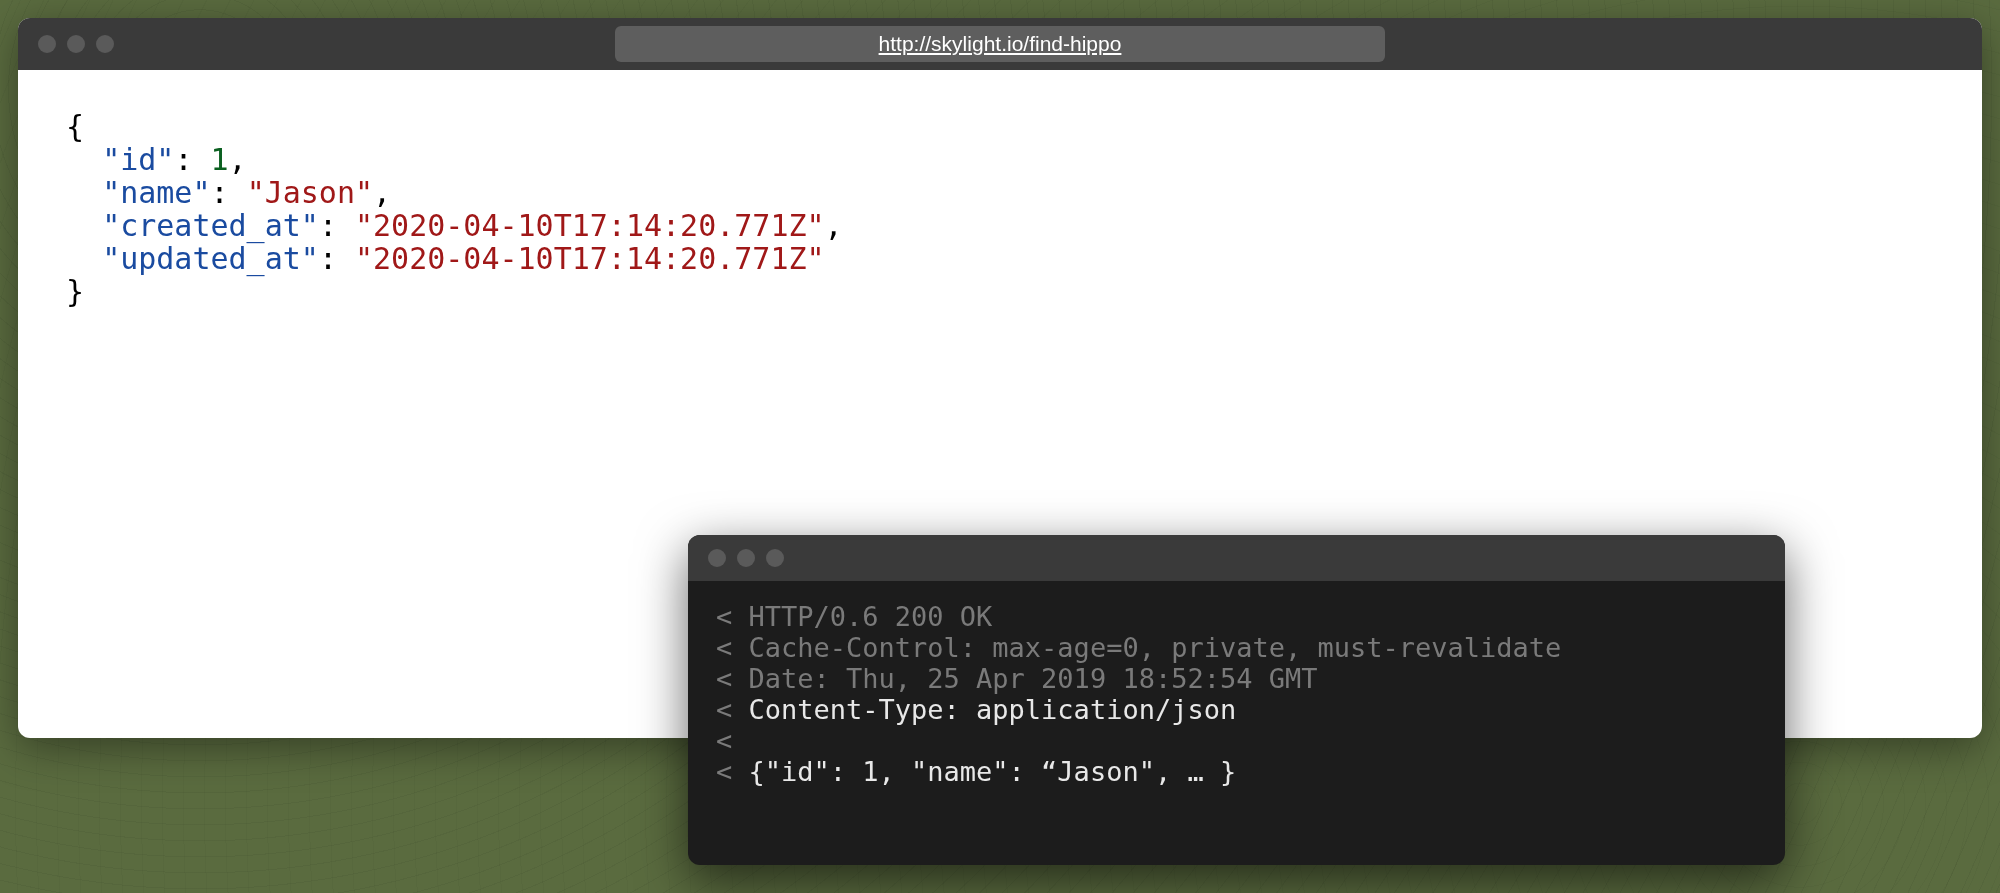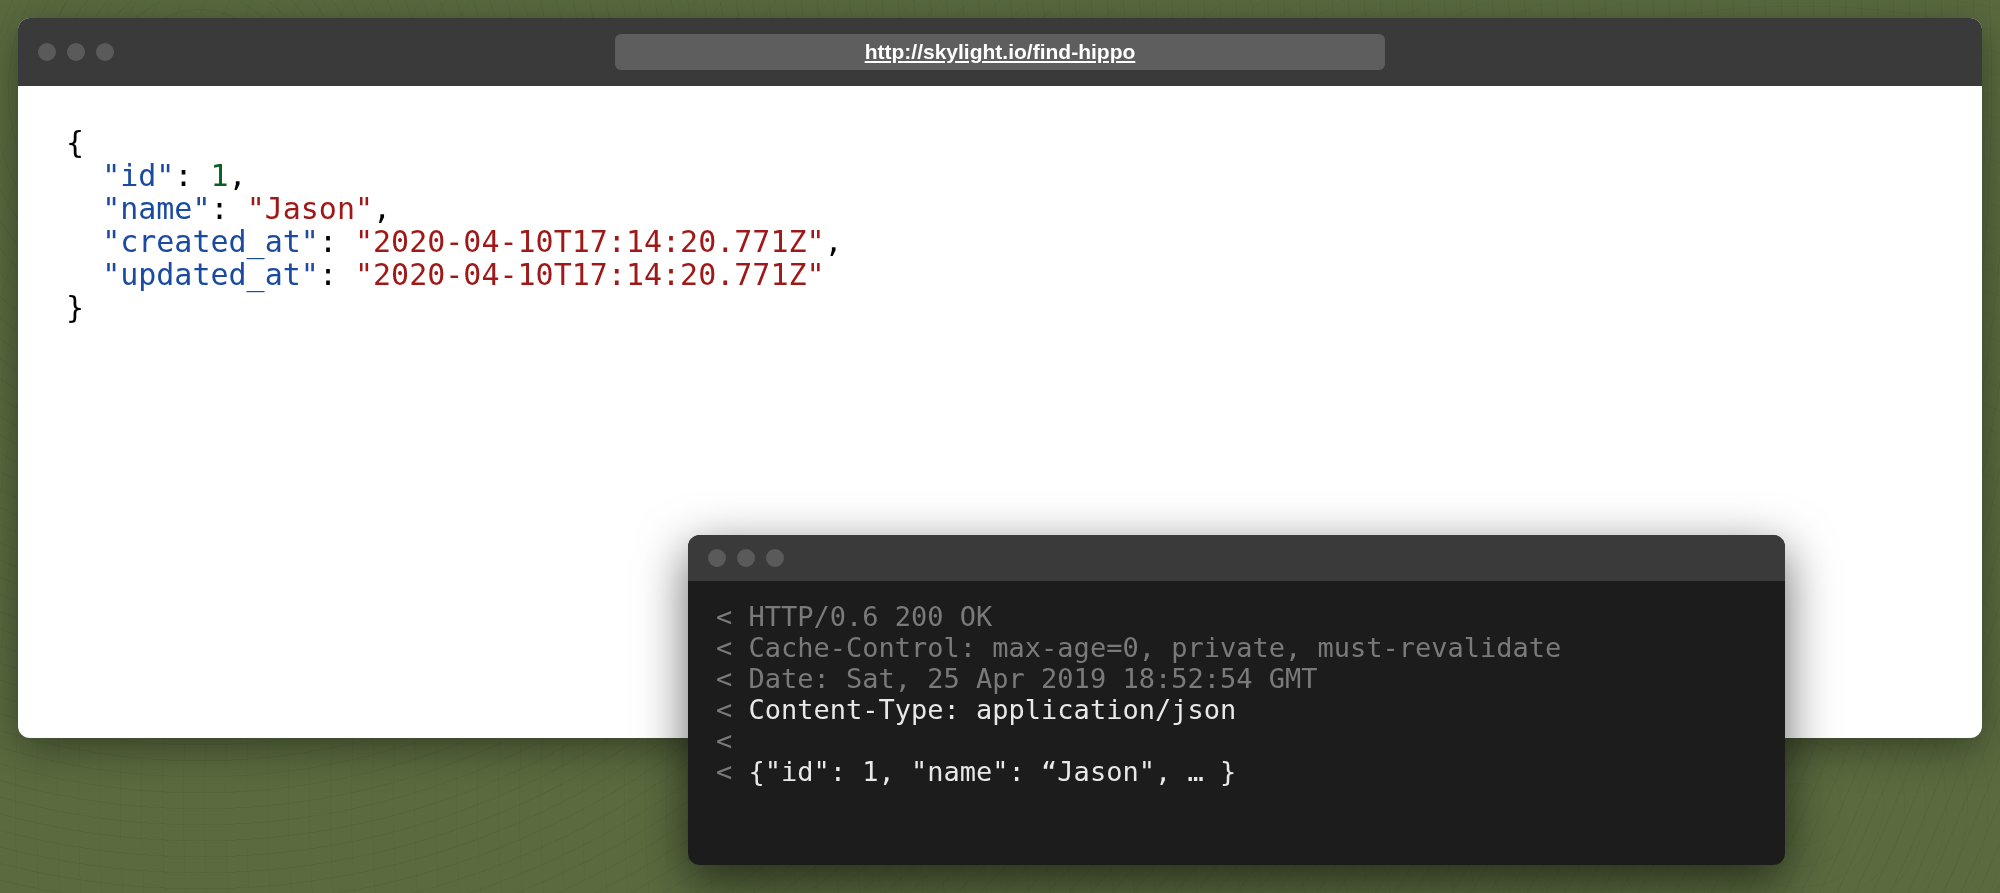--- a/index.html
+++ b/index.html
@@ -24,27 +24,26 @@
       top: 18px;
       left: 18px;
       right: 18px;
       height: 720px;
       background: #fff;
       border-radius: 12px;
       overflow: hidden;
       box-shadow: 0 10px 40px rgba(0,0,0,0.4);
     }
     .browser-titlebar {
-      height: 68px;
+      height: 52px;
       background: #3a3a3a;
       display: flex;
       align-items: center;
       padding: 17px 20px;
       position: relative;
-      font-weight: bold;
     }
     .traffic-lights {
       display: flex;
       gap: 11px;
       align-items: center;
     }
     .traffic-light {
       width: 18px;
       height: 18px;
       border-radius: 50%;
@@ -130,17 +129,17 @@
 <div class="terminal-window">
   <div class="terminal-titlebar">
     <div class="traffic-lights">
       <div class="traffic-light"></div>
       <div class="traffic-light"></div>
       <div class="traffic-light"></div>
     </div>
   </div>
   <div class="terminal-content"><span><span>&lt; </span><span>HTTP/0.6 200 OK</span></span>
 <span><span>&lt; </span><span>Cache-Control: max-age=0, private, must-revalidate</span></span>
-<span><span>&lt; </span><span>Date: Sat, 25 Apr 2019 18:52:54 GMT</span></span>
+<span><span>&lt; </span><span>Date: Thu, 25 Apr 2019 18:52:54 GMT</span></span>
 <span><span>&lt; </span><span class="term-highlight">Content-Type: application/json</span></span>
 <span>&lt;</span>
 <span><span>&lt; </span><span class="term-highlight">{"id": 1, "name": “Jason", … }</span></span></div>
 </div>
 
 </body></html>

